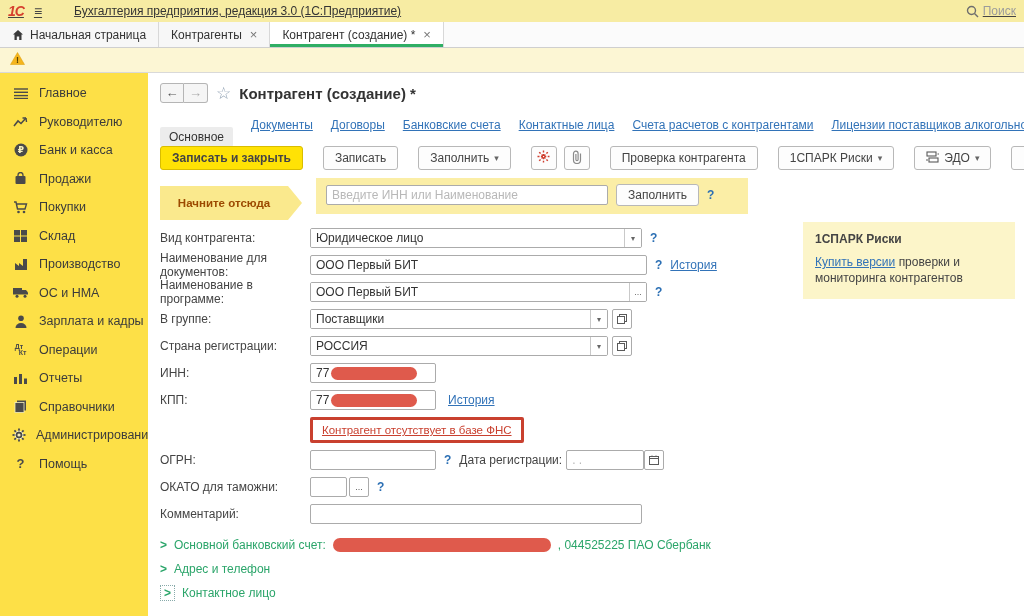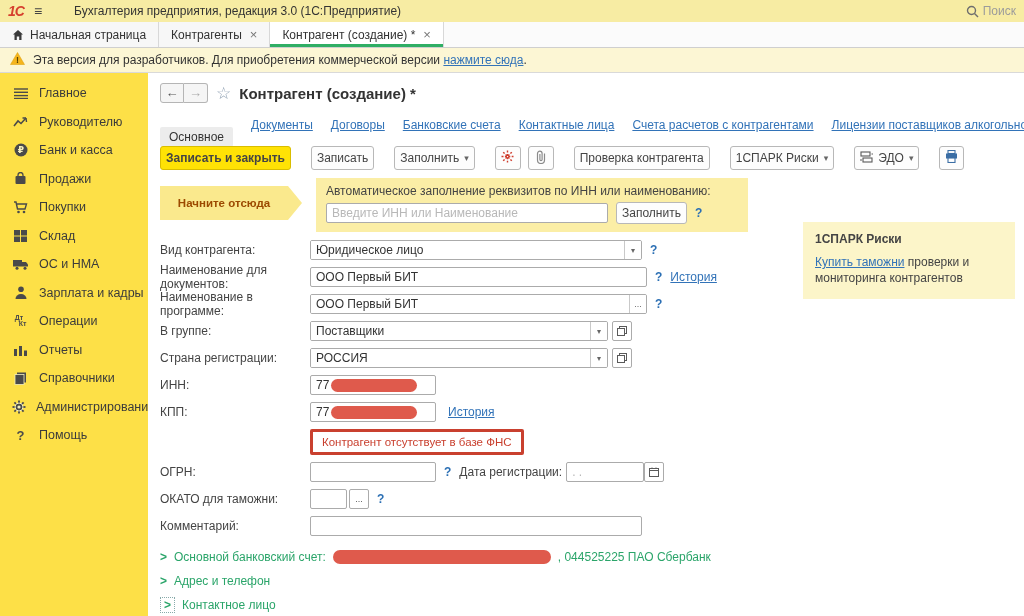--- a/index.html
+++ b/index.html
@@ -1,21 +1,21 @@
 <!DOCTYPE html>
 <html><head>
 <meta charset="utf-8">
 <style>
   * { margin:0; padding:0; box-sizing:border-box; }
   html,body { width:1024px; height:616px; overflow:hidden; }
   body { font-family:"Liberation Sans","DejaVu Sans",sans-serif; font-size:12px; color:#444; background:#fff; }
   .page { position:relative; width:1024px; height:616px; }
 
   
-  .topbar { height:22px; background:#f7eca3; display:flex; align-items:center; padding:0 8px; gap:10px; }
+  .topbar { height:22px; background:#f7eca3; display:flex; align-items:center; padding:0 8px; gap:10px;text-decoration:underline; }
   .logo1c { color:#d6402e; font-weight:bold; font-style:italic; font-size:14px; letter-spacing:-1px; }
   .burger { font-size:14px; color:#444; cursor:pointer; }
   .win-title { font-size:12px; color:#333;margin-left:22px; }
   .topbar-spacer { flex:1; }
   .search-box { display:flex; align-items:center; gap:4px; color:#9b9b9b; cursor:pointer; }
   .search-box svg { display:block; }
 
   
   .tabbar { height:26px; background:#fbfbfb; border-bottom:1px solid #cfcfcf; display:flex; align-items:stretch; }
   .tab { display:flex; align-items:center; gap:6px; padding:0 12px; border-right:1px solid #d8d8d8; font-size:12px; color:#333; cursor:pointer; position:relative; background:#f7f7f7; }
@@ -47,21 +47,21 @@
   .navbtn.fwd { border-radius:0 3px 3px 0; border-left:none; color:#aaa; }
   .star { color:#93a3b5; font-size:17px; cursor:pointer; }
   .form-title { font-size:15px; font-weight:600; color:#333; }
 
   .navlinks { display:flex; align-items:center; gap:18px; margin-top:9px; height:22px; }
   .navlink { color:#3273b8; text-decoration:underline; cursor:pointer; white-space:nowrap; }
   .navlink.active { color:#333; text-decoration:none; background:#ececec; border-radius:2px; padding:3px 9px; cursor:default;margin-top:24px; }
 
   
   .toolbar { display:flex; align-items:center; gap:7px; margin-top:9px; height:26px; }
-  .btn { height:24px; border:1px solid #b8b8b8; border-radius:3px; background:#fdfdfd; color:#444; font-size:12px; padding:0 5px; display:flex; align-items:center; gap:5px; cursor:pointer; white-space:nowrap; }
+  .btn { height:24px; border:1px solid #b8b8b8; border-radius:3px; background:#fdfdfd; color:#444; font-size:12px; padding:0 11px; display:flex; align-items:center; gap:5px; cursor:pointer; white-space:nowrap; }
   .btn.primary { background:#ffe205; border-color:#d9bd00; font-weight:bold; }
   .btn.iconbtn { width:26px; padding:0; justify-content:center; }
   .caret { font-size:9px; color:#666; }
   .gap { width:6px; }
 
   
   .hint-row { display:flex; margin-top:7px; align-items:flex-start; }
   .hint-arrow { position:relative; background:#fae98d; height:34px; width:128px; margin-top:8px; display:flex; align-items:center; justify-content:center; font-weight:bold; color:#9c4a00; font-size:11.5px; }
   .hint-arrow::after { content:""; position:absolute; left:100%; top:0; border-top:17px solid transparent; border-bottom:17px solid transparent; border-left:14px solid #fae98d; }
   .autofill { margin-left:28px; background:#fbeea6; padding:6px 10px 8px 10px; width:432px; }
@@ -77,21 +77,21 @@
   .flabel { width:150px; font-size:12px; color:#444; flex-shrink:0; }
   .combo { display:flex; height:20px; border:1px solid #ababab; border-radius:2px; background:#fff; overflow:hidden; }
   .combo input { border:none; outline:none; flex:1; font-size:12px; padding:0 5px; font-family:inherit; color:#333; }
   .combo .dd { width:17px; border-left:1px solid #c9c9c9; display:flex; align-items:center; justify-content:center; color:#666; font-size:8px; cursor:pointer; background:#fff; }
   .sqbtn { width:20px; height:20px; border:1px solid #ababab; border-radius:2px; background:#fff; display:flex; align-items:center; justify-content:center; margin-left:4px; cursor:pointer; color:#555; font-size:10px; }
   .mock-input { height:20px; border:1px solid #ababab; border-radius:2px; background:#fff; display:flex; align-items:center; padding:0 5px; font-size:12px; color:#333; gap:2px; }
   .redact { display:inline-block; background:#df5a4c; border-radius:7px; height:13px; }
   .ml8 { margin-left:8px; } .ml4 { margin-left:4px; }
 
   .fns-box { display:inline-block; border:3px solid #c9402f; border-radius:2px; padding:3px 9px; margin-left:150px; margin-bottom:7px; }
-  .fns-link { color:#c9402f; font-size:11.5px; cursor:pointer; }
+  .fns-link { color:#c9402f; font-size:11.5px; text-decoration:underline; cursor:pointer; }
 
   .date-ph { color:#b8b8b8; }
 
   
   .sections { margin-top:10px; }
   .sect { display:flex; align-items:center; gap:7px; height:21px; margin-bottom:3px; color:#2ba56a; font-size:12px; cursor:pointer; }
   .sect .chev { font-weight:bold; font-size:12px; }
   .chev-focus { border:1px dotted #8aa; padding:0 3px; }
 
   
@@ -138,24 +138,20 @@
     </div>
   </div>
 
   <div class="warnbar">
     <span>
       <svg width="15" height="13" viewBox="0 0 15 13">
           <path d="M7.5 0.5 L14.5 12.5 H0.5 Z" fill="#f5b51d" stroke="#d99a00" stroke-width="0.5"></path>
           <text x="7.5" y="11" font-size="9" font-weight="bold" text-anchor="middle" fill="#5a4500">!</text>
         </svg>
     </span>
-    <span>
-      <span>Эта версия для разработчиков. Для приобретения коммерческой версии</span>
-      <a class="blue">нажмите сюда</a><span>.</span>
-    </span>
   </div>
 
   <div class="body">
 
     <div class="sidebar">
       <div class="sb-item">
         <span class="sb-icon">
             <svg width="14" height="11" viewBox="0 0 14 11">
               <g stroke="#4a4a4a" stroke-width="1.4">
                 <line x1="0" y1="1" x2="14" y2="1"></line>
@@ -207,20 +203,28 @@
       <div class="sb-item">
         <span class="sb-icon">
             <svg width="13" height="12" viewBox="0 0 13 12">
               <rect x="0" y="0" width="6" height="5.5" fill="#4a4a4a"></rect>
               <rect x="7" y="0" width="6" height="5.5" fill="#4a4a4a"></rect>
               <rect x="0" y="6.5" width="6" height="5.5" fill="#4a4a4a"></rect>
               <rect x="7" y="6.5" width="6" height="5.5" fill="#4a4a4a"></rect>
             </svg>
           </span>
         <span>Склад</span>
+      </div>
+      <div class="sb-item">
+        <span class="sb-icon">
+            <svg width="14" height="12" viewBox="0 0 14 12">
+              <path d="M1 12 V5 L5 8 V5 L9 8 V1 H13 V12 Z" fill="#4a4a4a"></path>
+            </svg>
+          </span>
+        <span>Производство</span>
       </div>
       <div class="sb-item">
         <span class="sb-icon">
             <svg width="16" height="11" viewBox="0 0 16 11">
               <rect x="0" y="1" width="9" height="6.5" fill="#4a4a4a"></rect>
               <path d="M9 3 H13 L15 5.5 V7.5 H9 Z" fill="#4a4a4a"></path>
               <circle cx="4" cy="9.3" r="1.5" fill="#4a4a4a"></circle>
               <circle cx="12" cy="9.3" r="1.5" fill="#4a4a4a"></circle>
             </svg>
           </span>
@@ -353,21 +357,20 @@
                 <rect x="3" y="8" width="7" height="4.5" fill="#fff" stroke="#3b6ea5" stroke-width="1.1"></rect>
               </svg></span>
           </button>
       </div>
 
       <div class="hint-row">
         <div class="hint-arrow">
           <span>Начните отсюда</span>
         </div>
         <div class="autofill">
-          <div class="autofill-label">Автоматическое заполнение реквизитов по ИНН или наименованию:</div>
           <div class="autofill-row">
             <input class="txt" style="width: 282px;" placeholder="Введите ИНН или Наименование">
             <button class="btn" style="height:22px">Заполнить</button>
             <span class="help">?</span>
           </div>
         </div>
       </div>
 
       <div class="fields">
 
@@ -489,19 +492,19 @@
         </div>
         <div class="sect">
           <span class="chev chev-focus">&gt;</span>
           <span>Контактное лицо</span>
         </div>
 
       </div>
 
       <div class="spark">
         <div class="spark-title">1СПАРК Риски</div>
-        <a class="blue">Купить таможни</a>
+        <a class="blue">Купить версии</a>
         <span>проверки и мониторинга контрагентов</span>
       </div>
 
     </div>
   </div>
 </div>
 
 </body></html>

